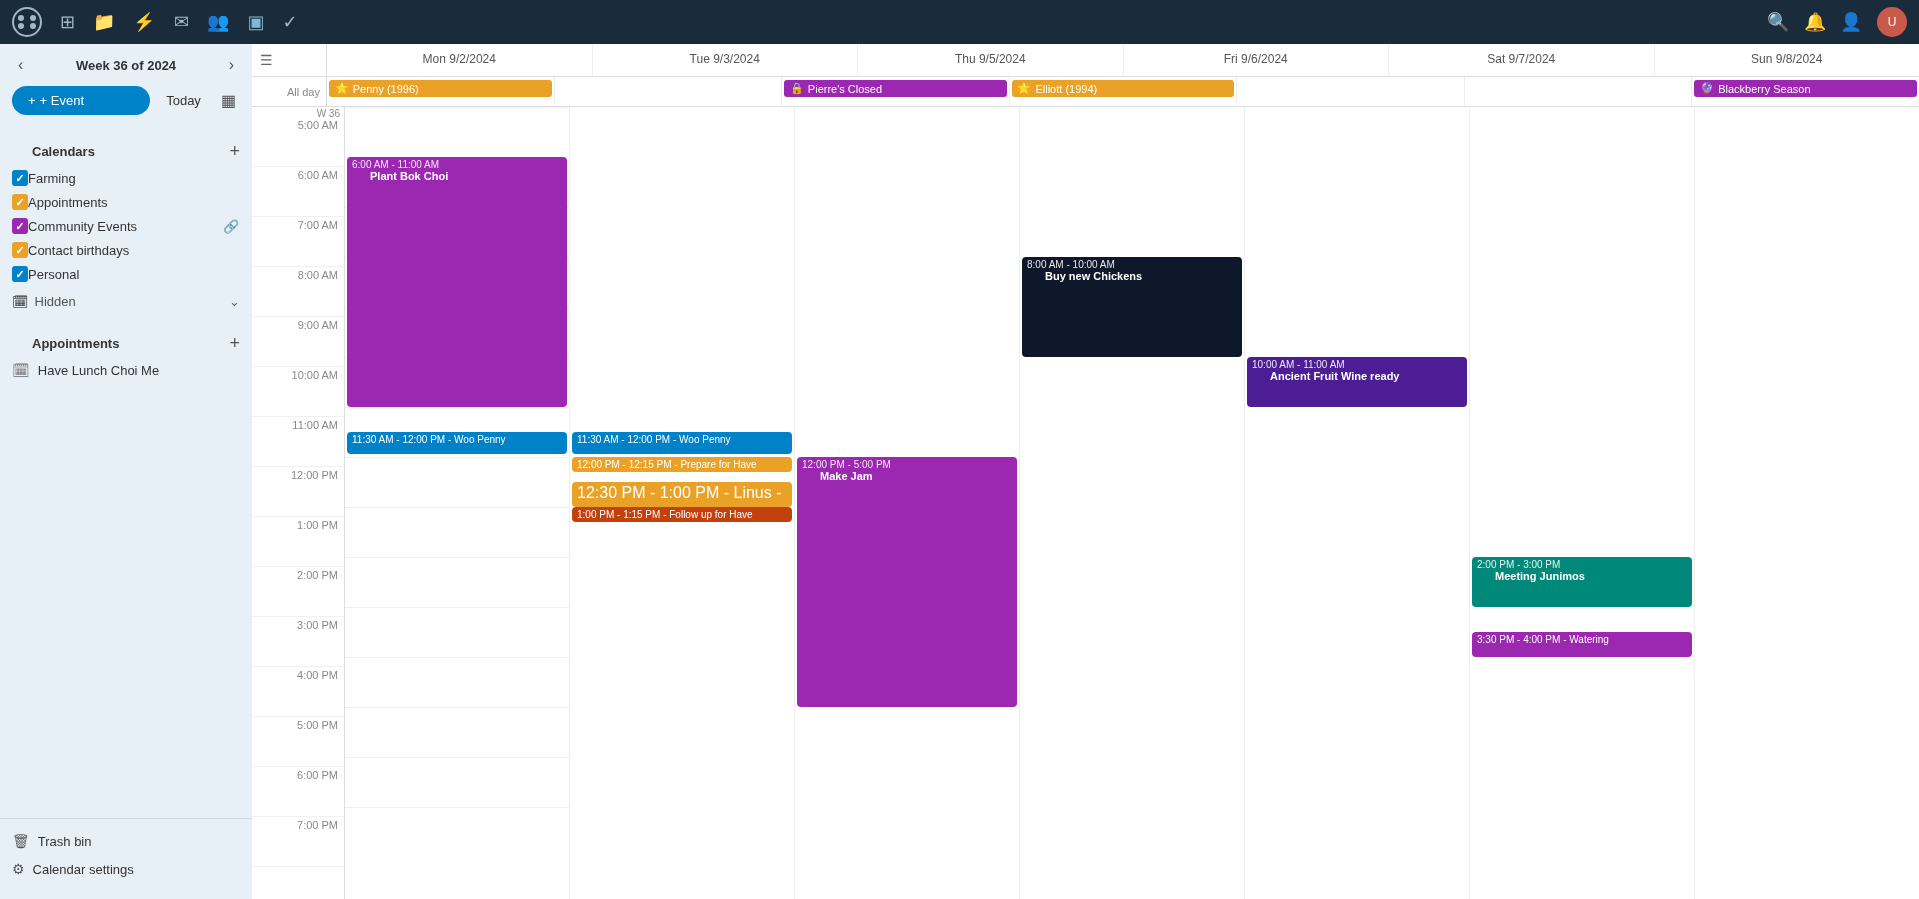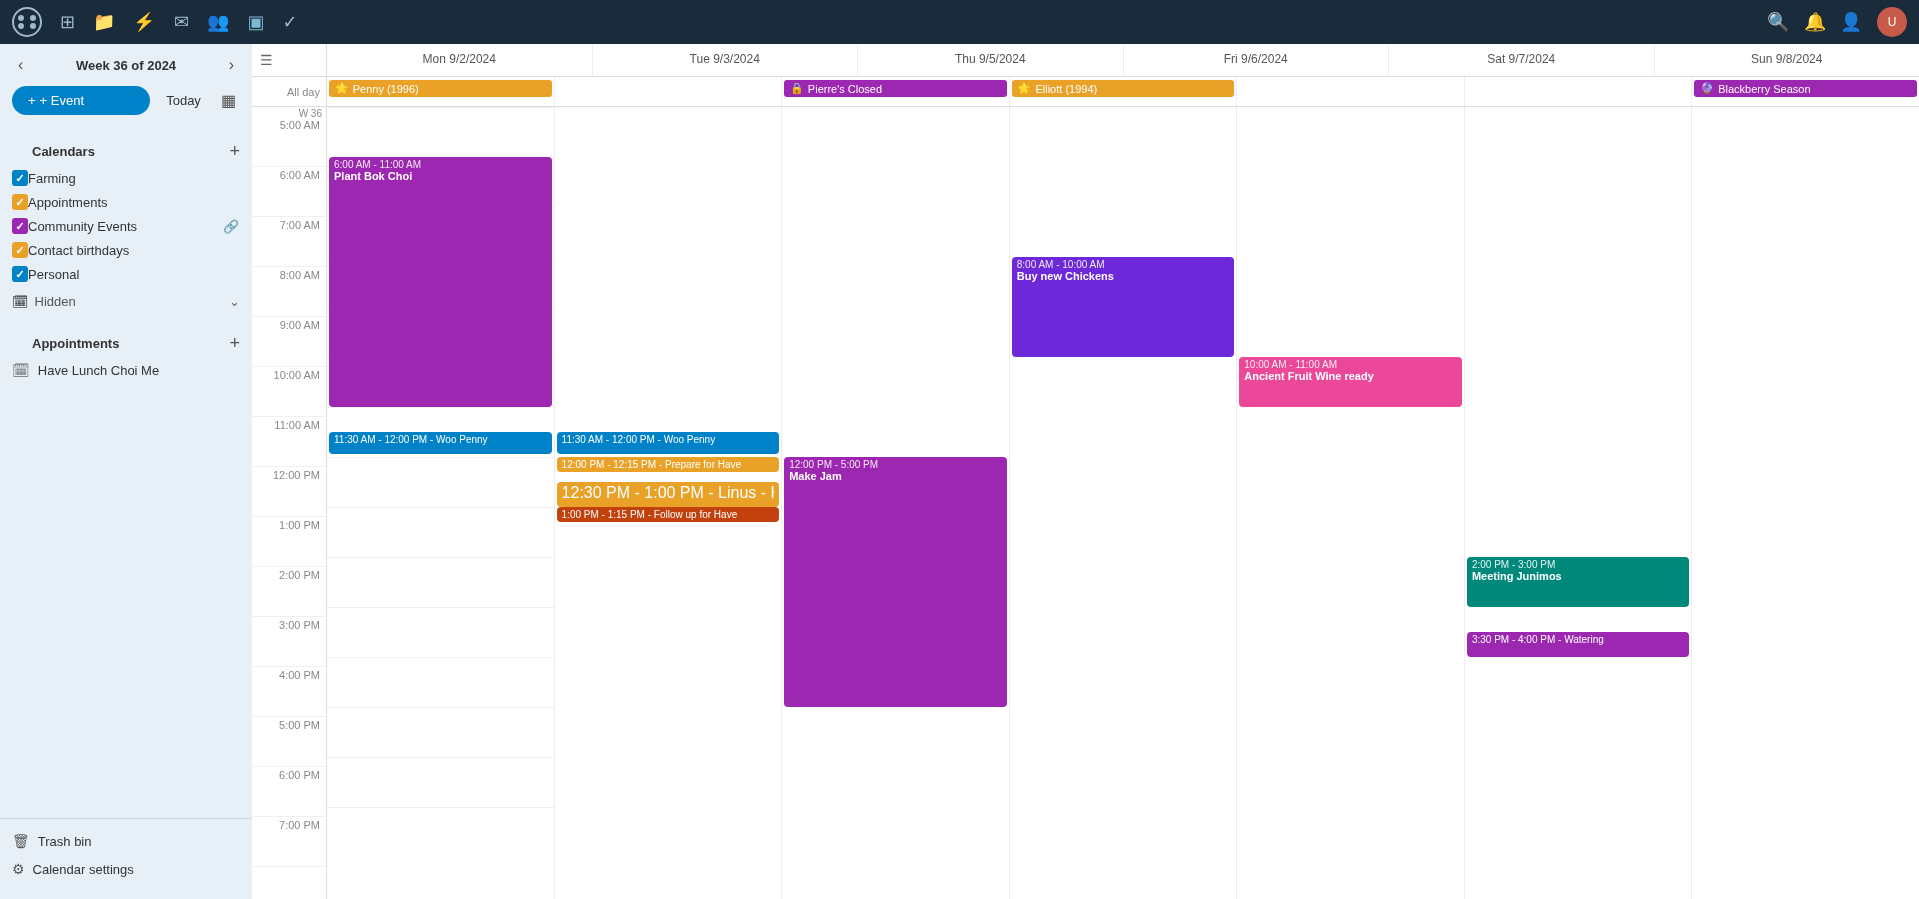--- a/index.html
+++ b/index.html
@@ -236,21 +236,21 @@
       gap: 4px;
     }
 
     
     .time-grid {
       flex: 1;
       display: flex;
       overflow-y: auto;
     }
     .time-labels {
-      width: 75px;
+      width: 93px;
       flex-shrink: 0;
       border-right: 1px solid #ddd;
     }
     .time-slot-label {
       height: 50px;
       display: flex;
       align-items: flex-start;
       justify-content: flex-end;
       padding: 2px 6px 0;
       font-size: 11px;
@@ -274,21 +274,21 @@
       position: absolute;
       left: 2px;
       right: 2px;
       border-radius: 4px;
       padding: 2px 5px;
       font-size: 11px;
       color: white;
       overflow: hidden;
       cursor: pointer;
     }
-    .cal-event-title { font-weight: 600; font-size: 11px; }
+    .cal-event-title { font-weight: 600; font-size: 11px; margin-left: 18px; }
     .cal-event-time { font-size: 10px; opacity: 0.9; }
   </style>
 </head>
 <body>
 
 <div class="topnav">
   <div class="topnav-left">
 
     <svg width="30" height="30" viewBox="0 0 30 30">
       <circle cx="15" cy="15" r="14" fill="none" stroke="#a0b8cc" stroke-width="2"></circle>
@@ -523,29 +523,29 @@
         <div class="day-col" style="position:relative;">
 
           <div class="cal-event" style="background:#9c27b0; top:350px; height:250px;">
             <div class="cal-event-time">12:00 PM - 5:00 PM</div>
             <div class="cal-event-title">Make Jam</div>
           </div>
         </div>
 
         <div class="day-col" style="position:relative;">
 
-          <div class="cal-event" style="background:#6d28d9; top:150px; height:100px;">
+          <div class="cal-event" style="background:#0f172a; top:150px; height:100px;">
             <div class="cal-event-time">8:00 AM - 10:00 AM</div>
             <div class="cal-event-title">Buy new Chickens</div>
           </div>
         </div>
 
         <div class="day-col" style="position:relative;">
 
-          <div class="cal-event" style="background:#ec4899; top:250px; height:50px;">
+          <div class="cal-event" style="background:#4c1d95; top:250px; height:50px;">
             <div class="cal-event-time">10:00 AM - 11:00 AM</div>
             <div class="cal-event-title">Ancient Fruit Wine ready</div>
           </div>
         </div>
 
         <div class="day-col" style="position:relative;">
 
           <div class="cal-event" style="background:#00897b; top:450px; height:50px;">
             <div class="cal-event-time">2:00 PM - 3:00 PM</div>
             <div class="cal-event-title">Meeting Junimos</div>

